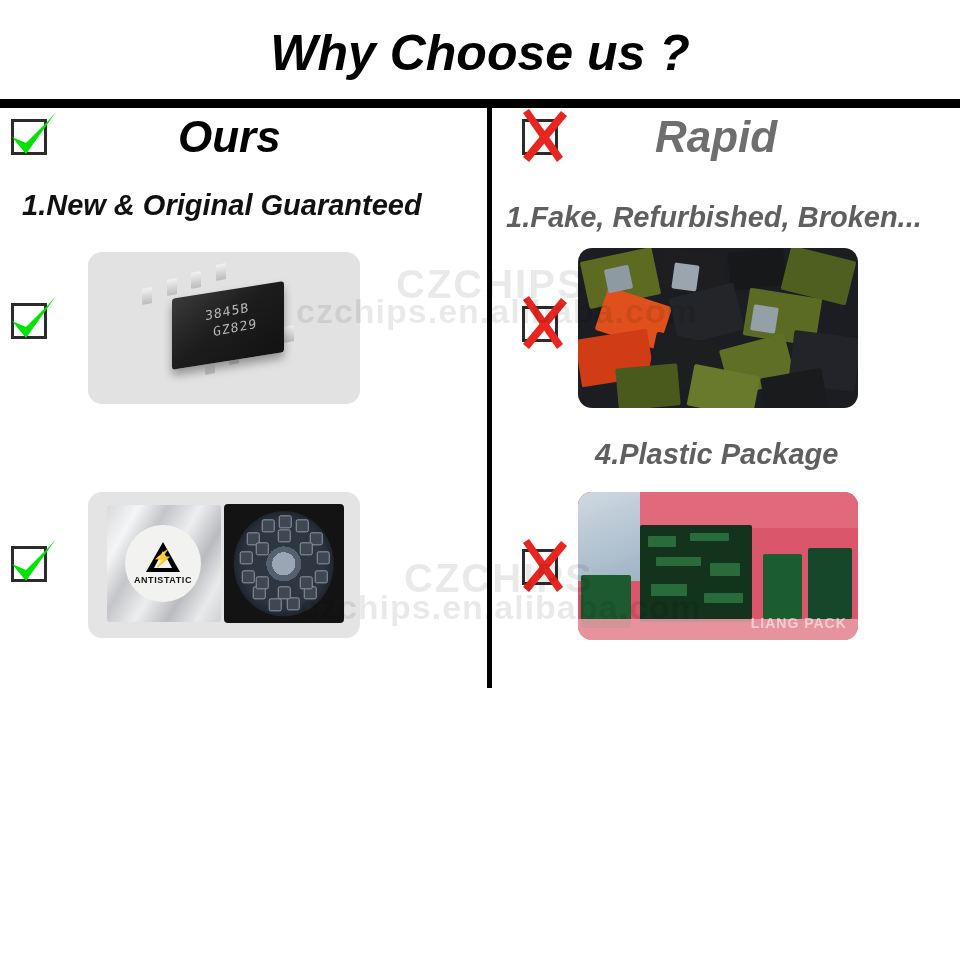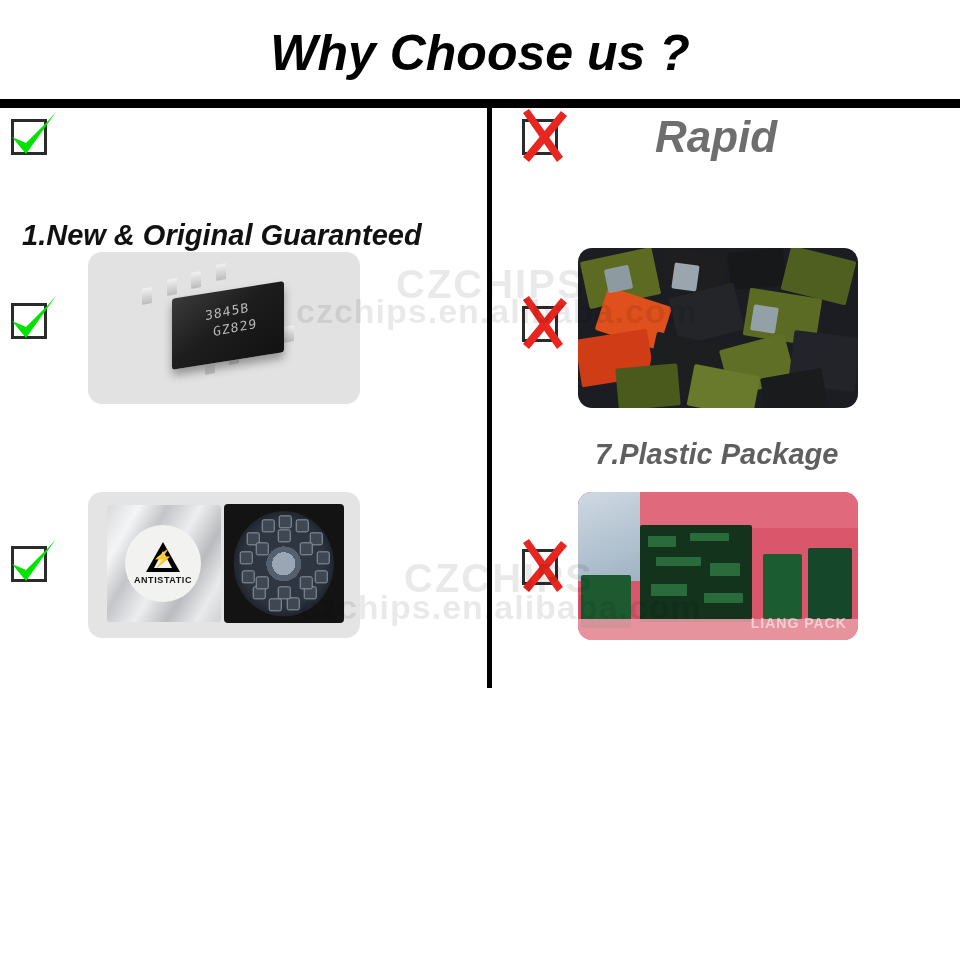--- a/index.html
+++ b/index.html
@@ -277,37 +277,39 @@
 </head>
 <body>
 
 <div id="page">
 
   <div class="title">Why Choose us ?</div>
 
   <div class="hrule"></div>
   <div class="vrule"></div>
 
+  <div class="col-head ours">Ours</div>
   <div class="col-head other">Rapid</div>
 
   <div class="markbox" style="left:8px;  top:113px;">
     <div class="box"></div>
     <svg viewBox="0 0 56 58">
       <path d="M8 30 L22 47 L52 5 L44 14 L22 36 Z" fill="#00E400"></path>
     </svg>
   </div>
   <div class="markbox" style="left:519px; top:113px;">
     <div class="box"></div>
     <svg viewBox="0 0 56 58">
       <path d="M8 6 L14 2 L48 50 L42 55 Z" fill="#E8251E"></path>
       <path d="M46 4 L52 9 L14 55 L8 50 Z" fill="#E8251E"></path>
     </svg>
   </div>
 
-  <div class="feat left" style="left:22px;  top:218px;">1.New &amp; Original Guaranteed</div>
+  <div class="feat left" style="left:22px;  top:188px;">1.New &amp; Original Guaranteed</div>
+  <div class="feat right" style="left:506px; top:200px;">1.Fake, Refurbished, Broken...</div>
 
   <div class="markbox" style="left:8px;  top:297px;">
     <div class="box"></div>
     <svg viewBox="0 0 56 58">
       <path d="M8 30 L22 47 L52 5 L44 14 L22 36 Z" fill="#00E400"></path>
     </svg>
   </div>
   <div class="markbox" style="left:519px; top:300px;">
     <div class="box"></div>
     <svg viewBox="0 0 56 58">
@@ -347,21 +349,21 @@
       <div class="chipbit" style="left:76%; top:54%; width:24%; height:34%; background:#22242a; transform:rotate(7deg);"></div>
       <div class="chipbit" style="left:14%; top:74%; width:22%; height:26%; background:#4a5a1c; transform:rotate(-5deg);"></div>
       <div class="chipbit" style="left:40%; top:76%; width:24%; height:26%; background:#6a7a2c; transform:rotate(11deg);"></div>
       <div class="chipbit" style="left:66%; top:78%; width:22%; height:24%; background:#191b1d; transform:rotate(-10deg);"></div>
       <div class="chipbit" style="left:34%; top:10%; width:9%;  height:16%; background:#9aa5ad; transform:rotate(8deg);"></div>
       <div class="chipbit" style="left:62%; top:36%; width:9%;  height:16%; background:#93a0a8; transform:rotate(9deg);"></div>
       <div class="chipbit" style="left:10%; top:12%; width:9%;  height:15%; background:#8e9aa2; transform:rotate(-12deg);"></div>
     </div>
   </div>
 
-  <div class="feat right" style="left:595px; top:437px;">7.Plastic Package</div>
+  <div class="feat right" style="left:595px; top:437px;">4.Plastic Package</div>
 
   <div class="markbox" style="left:8px;  top:540px;">
     <div class="box"></div>
     <svg viewBox="0 0 56 58">
       <path d="M8 30 L22 47 L52 5 L44 14 L22 36 Z" fill="#00E400"></path>
     </svg>
   </div>
   <div class="markbox" style="left:519px; top:543px;">
     <div class="box"></div>
     <svg viewBox="0 0 56 58">

